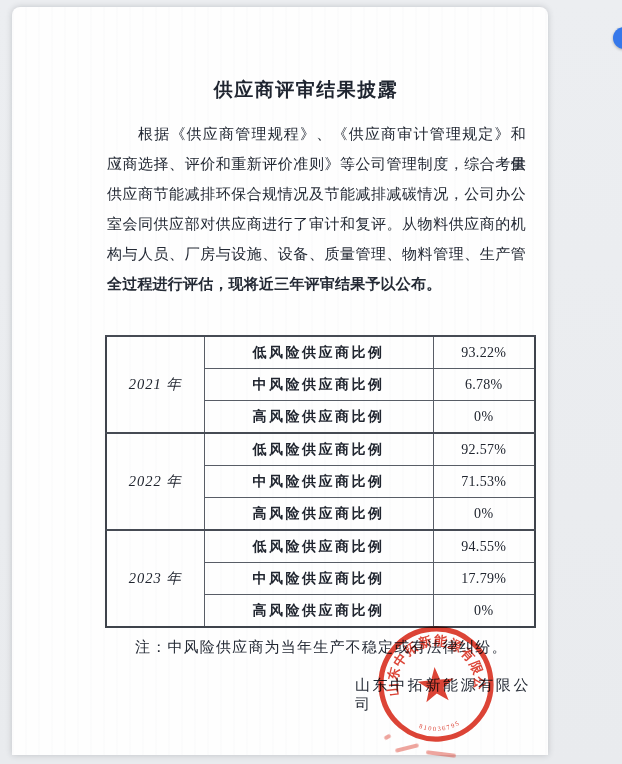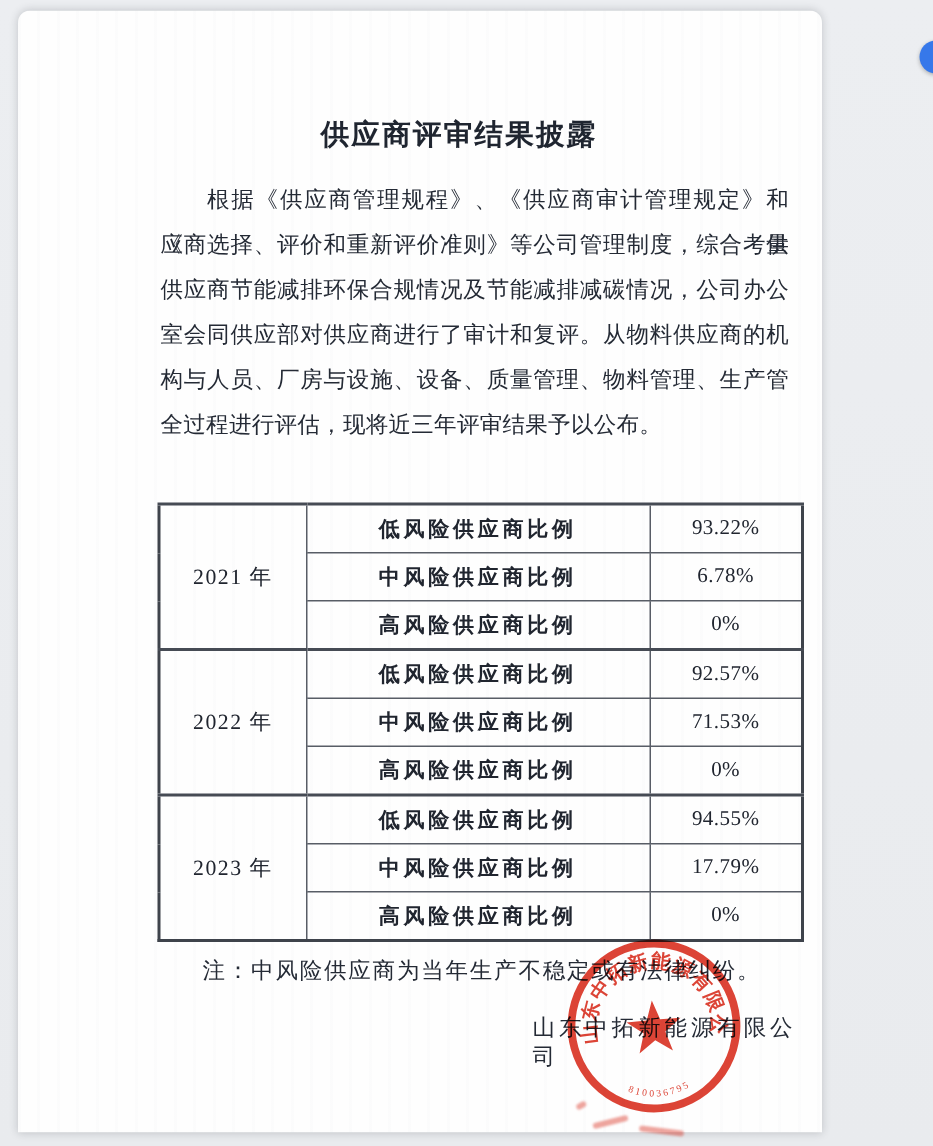--- a/index.html
+++ b/index.html
@@ -20,32 +20,32 @@
     text-align:center; transform:translateX(26px);
     font-size:19px; font-weight:bold; letter-spacing:1.5px; color:#1f2530;
   }
   .para{
     position:absolute; left:95px; top:112px; width:419px;
     font-size:15px; line-height:30px; color:#242a35; letter-spacing:.2px;
   }
   .pline{ text-align:justify; text-align-last:justify; height:30px; white-space:nowrap; }
   .pline.justify{ white-space:normal; }
   .pline.indent{ text-indent:31px; }
-  .pline.last{ text-align-last:left; }
+  .pline.last{ text-align-last:left;font-weight:bold; }
   .review-table{
     position:absolute; left:93px; top:328px;
     border-collapse:collapse; table-layout:fixed;
     color:#20252f; border:2px solid #3e434b;
   }
   .review-table td{
     border:1px solid #585d66; height:31px; padding:0;
     text-align:center; vertical-align:middle; font-size:14px;
   }
   .review-table tr.group-start td{ border-top-width:2px; border-top-color:#464b54; }
-  .review-table td.year{ font-size:14.5px; letter-spacing:1px; }
+  .review-table td.year{ font-size:14.5px; letter-spacing:1px;font-style:italic; }
   .review-table td.label{ letter-spacing:2.5px;font-weight:bold; }
   .review-table td.value{ letter-spacing:.3px; }
   .col-year{ width:98px; } .col-label{ width:229px; } .col-value{ width:102px; }
   .note{
     position:absolute; left:123px; top:631px;
     font-size:15px; letter-spacing:1.2px; color:#242a35;text-align:center;
   }
   .company{
     position:absolute; left:343px; top:669px;
     font-size:15px; letter-spacing:2.6px; color:#242a35;

